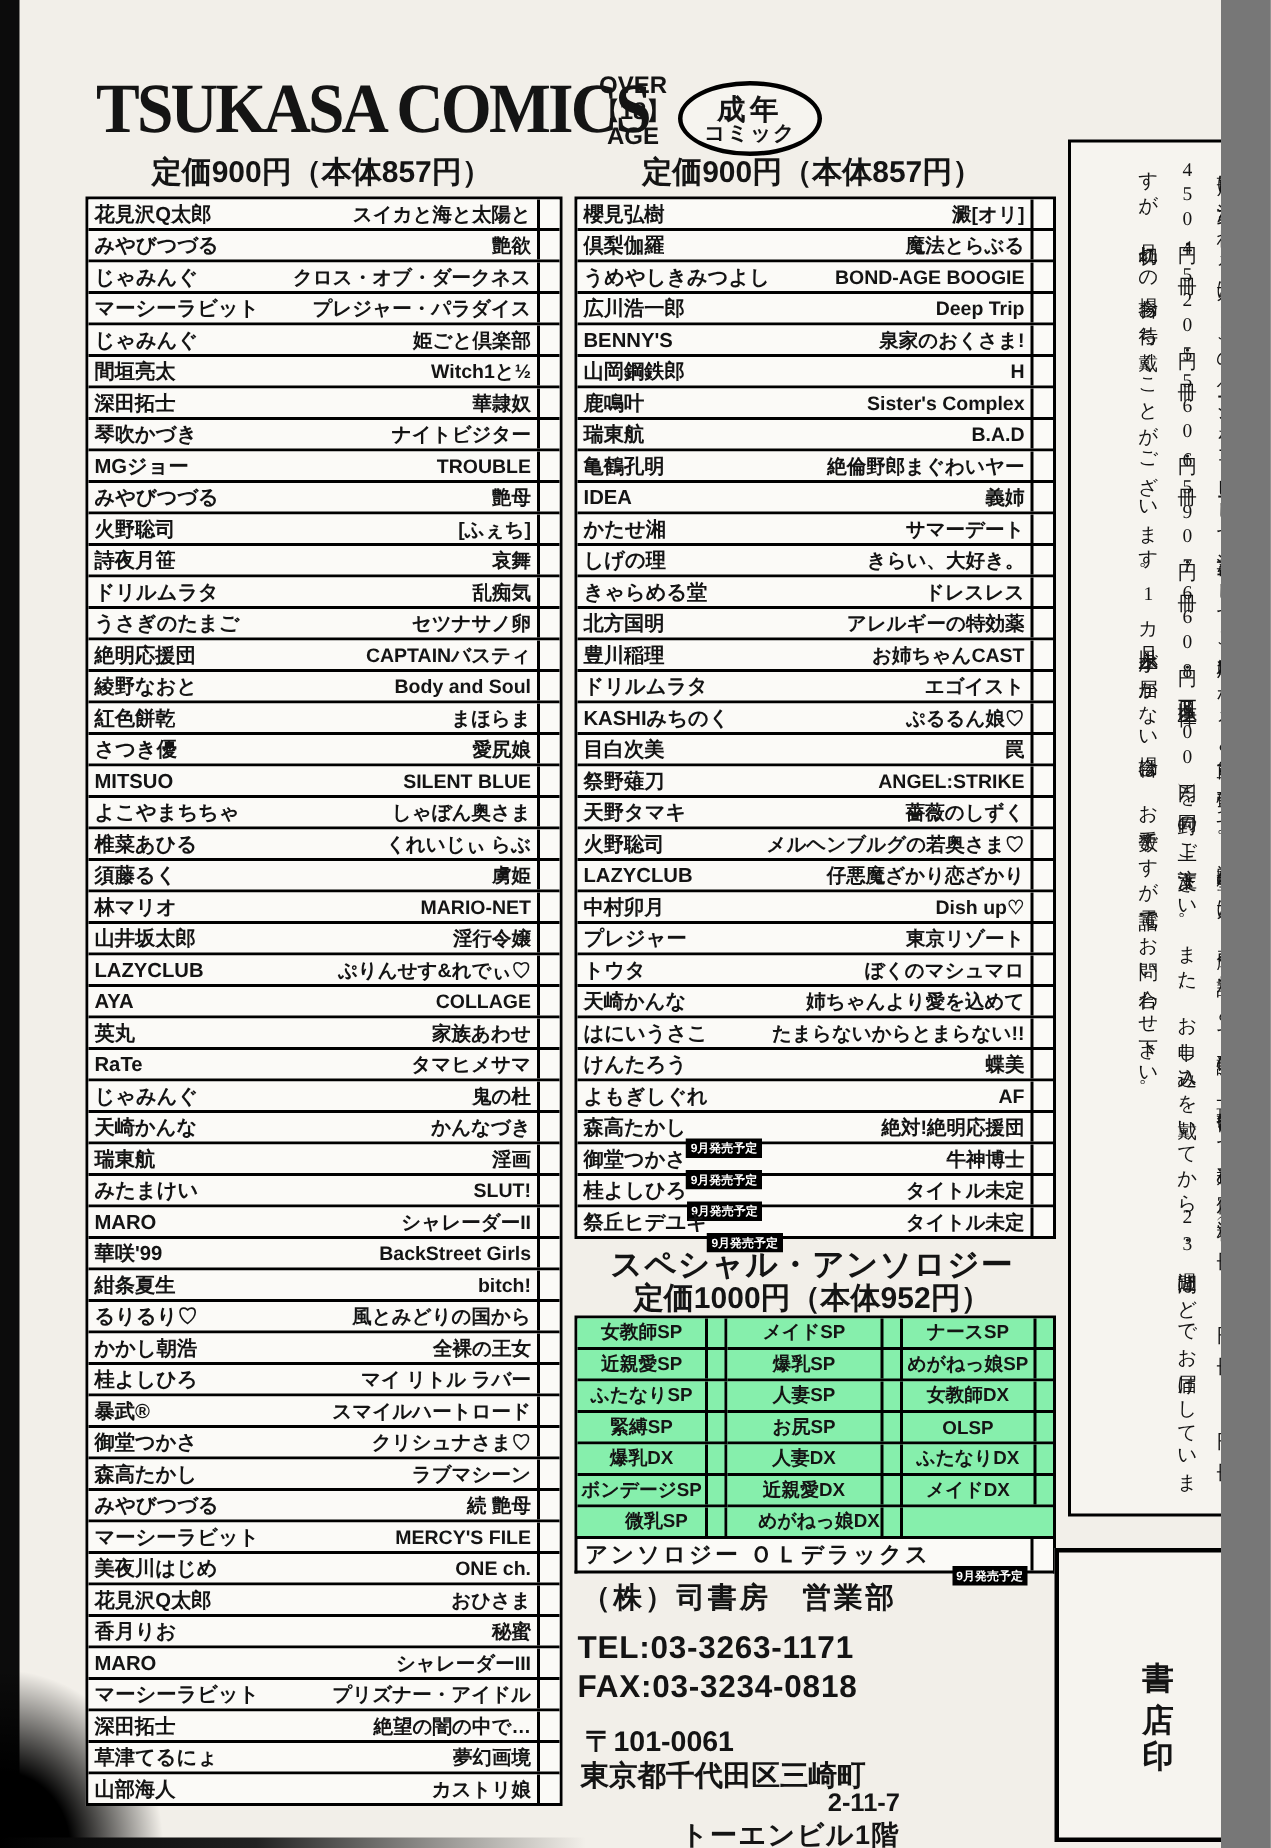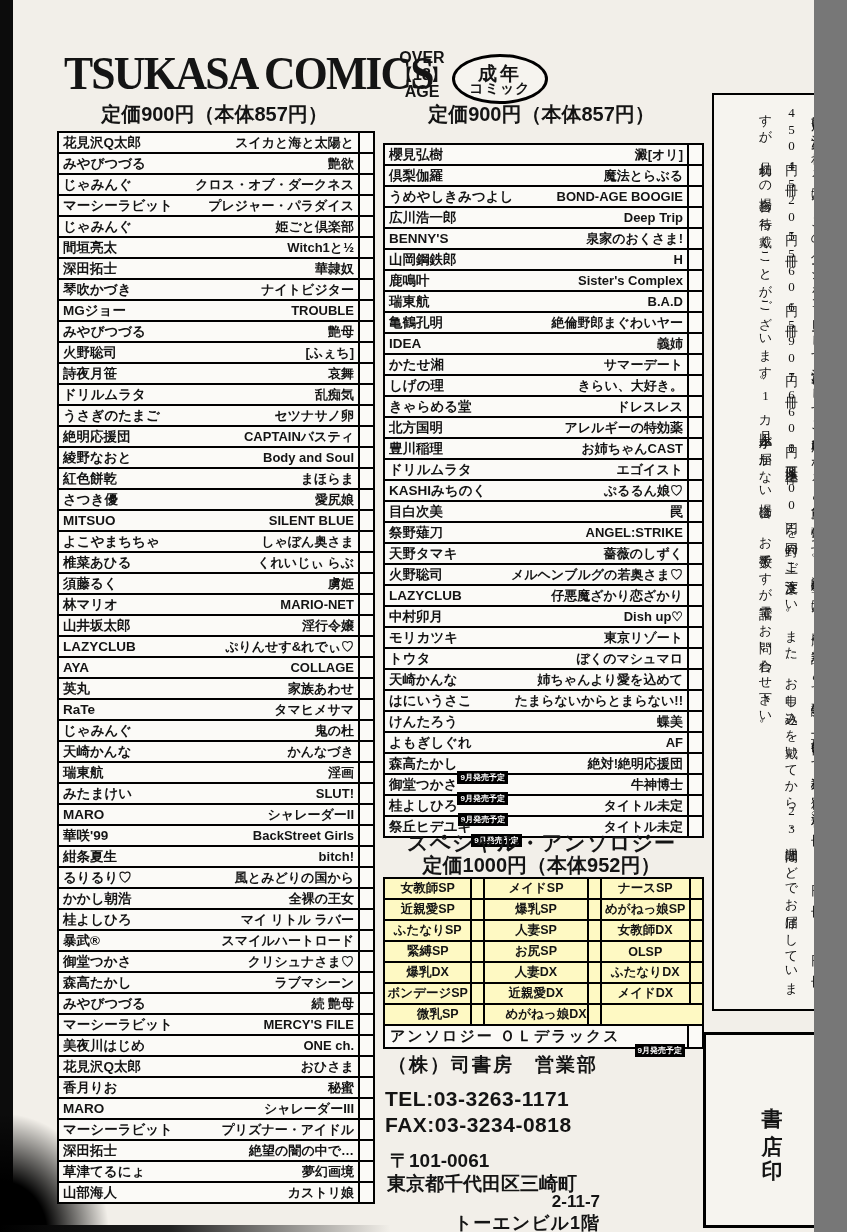--- a/index.html
+++ b/index.html
@@ -21,38 +21,38 @@
         border-radius:50%;background:#f6f4ef;display:flex;flex-direction:column;
         align-items:center;justify-content:center;}
   .oval .l1{font-weight:bold;font-size:19px;line-height:19px;letter-spacing:3px;}
   .oval .l2{font-weight:bold;font-size:14px;line-height:11px;letter-spacing:1px;}
   .price{position:absolute;font-size:20px;font-weight:bold;text-align:center;white-space:nowrap;}
   .price.left{left:57px;top:101px;width:315px;}
   .price.right{left:383px;top:101px;width:317px;}
   
   .listing{position:absolute;border:2px solid #000;background:#fbfaf7;}
   .listing.left{left:57px;top:131px;width:314px;}
-  .listing.right{left:383px;top:143px;width:317px;}
+  .listing.right{left:383px;top:131px;width:317px;}
   .row{display:flex;align-items:center;height:19px;border-bottom:2px solid #000;background:#fbfaf7;}
   .row:last-child{border-bottom:none;}
   .row .author{flex:none;font-weight:bold;font-size:13.5px;padding-left:4px;white-space:nowrap;}
   .row .title{flex:1;display:flex;align-items:center;justify-content:flex-end;gap:4px;
         font-weight:bold;font-size:13px;padding-right:4px;white-space:nowrap;overflow:hidden;}
   .row .check{flex:none;width:13px;align-self:stretch;border-left:2px solid #000;}
   .badge{flex:none;margin-right:auto;background:#000;color:#fff;font-size:8px;line-height:9px;
         padding:2px 3px;font-weight:bold;white-space:nowrap;margin-top:28px;}
   
   .anth-title{position:absolute;left:383px;top:829px;width:317px;text-align:center;
         font-size:21px;font-weight:bold;letter-spacing:1px;white-space:nowrap;}
   .anth-price{position:absolute;left:383px;top:852px;width:317px;text-align:center;
         font-size:20px;font-weight:bold;white-space:nowrap;}
   .anth-grid{position:absolute;left:383px;top:877px;width:317px;border:2px solid #000;
         display:grid;grid-template-columns:1fr 1fr 1fr;background:#fbfaf7;}
   .anth-cell{display:flex;align-items:center;height:19px;border-bottom:2px solid #000;
-        border-right:2px solid #000;background:#fef9c3;}
+        border-right:2px solid #000;background:#86efac;}
   .anth-cell:nth-child(3n){border-right:none;}
   .anth-cell:nth-child(n+19){border-bottom:none;padding-left:20px;}
   .anth-cell .label{flex:1;text-align:center;font-weight:bold;font-size:12.5px;white-space:nowrap;overflow:hidden;}
   .anth-cell .check{flex:none;width:11px;align-self:stretch;border-left:2px solid #000;}
   .anth-cell:last-child .check{display:none;}
   .ol-row{position:absolute;left:383px;top:1026px;width:317px;height:21px;border:2px solid #000;
         border-top:none;display:flex;align-items:center;background:#fbfaf7;}
   .ol-row .label{flex:1;font-weight:bold;font-size:15px;letter-spacing:2px;padding-left:5px;white-space:nowrap;}
   .ol-row .badge{margin-right:2px;}
   .ol-row .check{flex:none;width:13px;align-self:stretch;border-left:2px solid #000;}
@@ -690,21 +690,21 @@
     </div>
       <div class="row">
       <span class="author">中村卯月</span>
       <span class="title">
 
         <span>Dish up♡</span>
       </span>
       <span class="check"></span>
     </div>
       <div class="row">
-      <span class="author">モリカツキ</span>
+      <span class="author">プレジャー</span>
       <span class="title">
 
         <span>東京リゾート</span>
       </span>
       <span class="check"></span>
     </div>
       <div class="row">
       <span class="author">トウタ</span>
       <span class="title">
 

